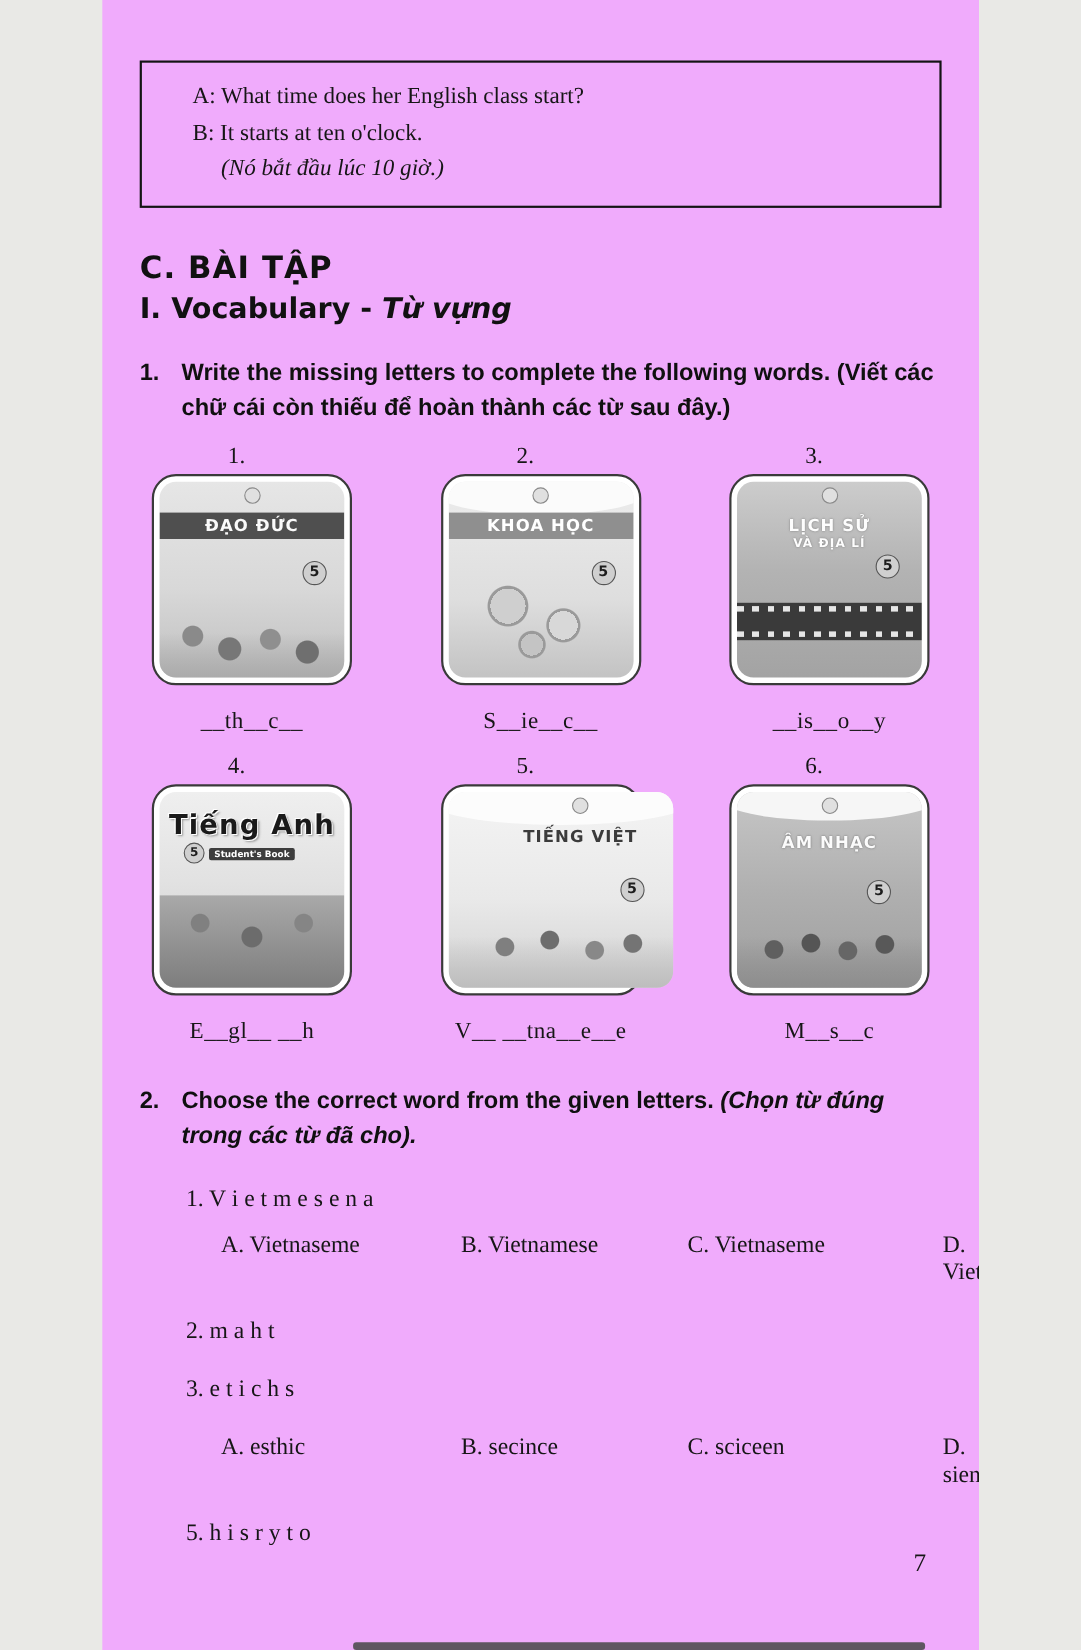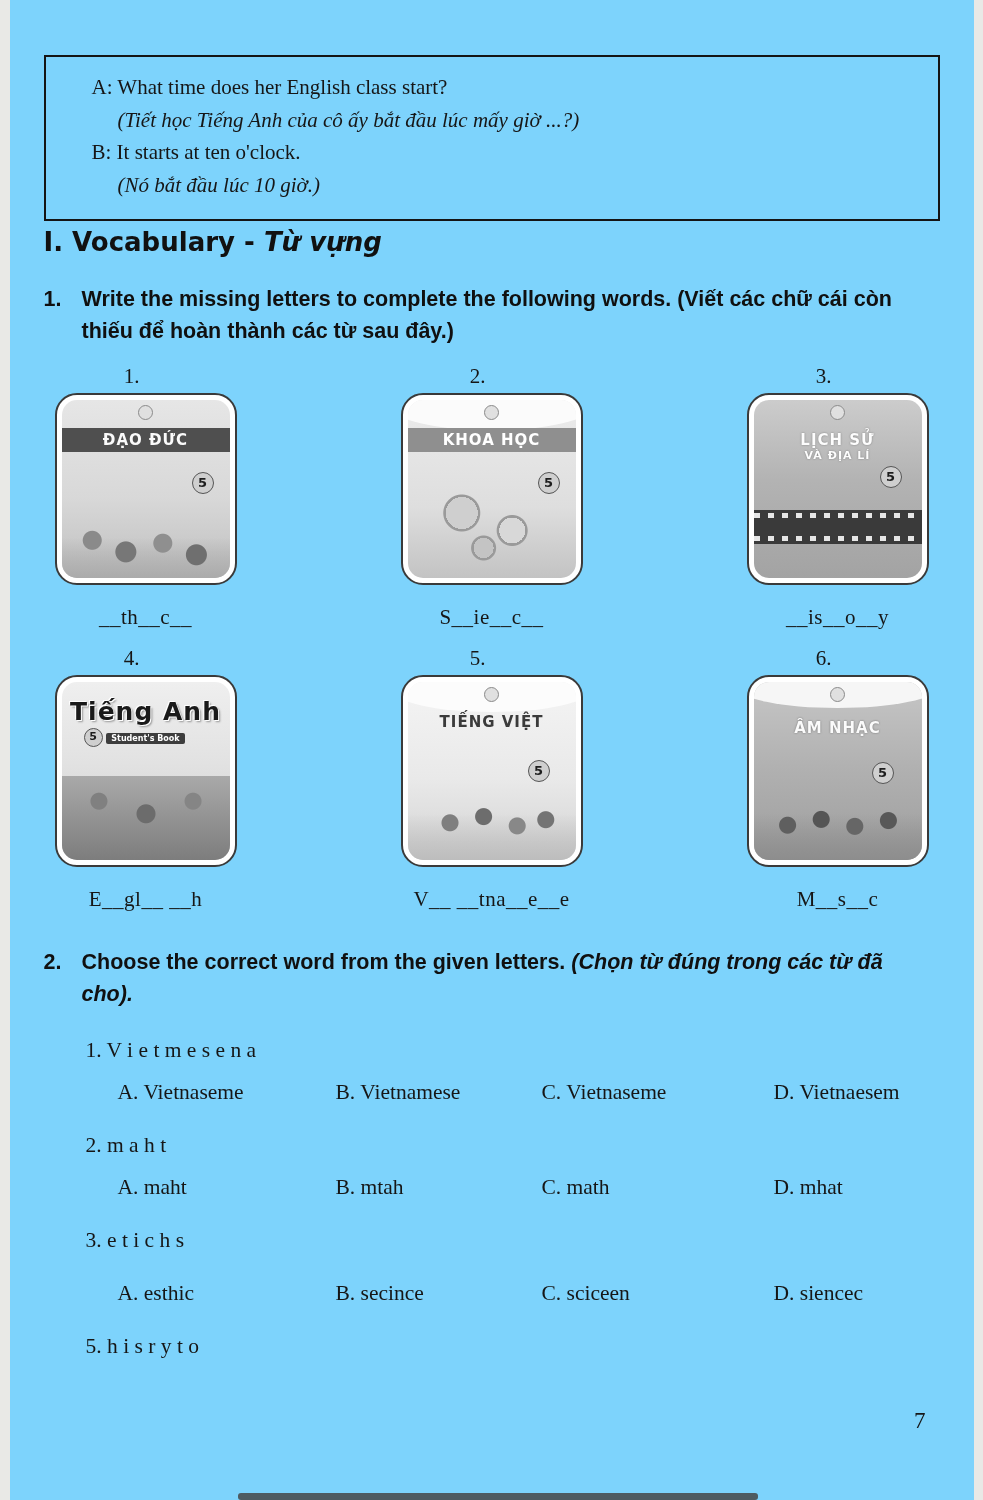--- a/index.html
+++ b/index.html
@@ -1,21 +1,21 @@
 <!DOCTYPE html>
 <html><head>
 <meta charset="utf-8">
 <style>
   html,body{margin:0;padding:0;}
   body{background:#e9e9e6;}
   .page{
     position:relative;
-    width:964px;height:1500px;
+    width:797px;height:1500px;
     margin:0 auto;
-    background:#7dd3fc;
+    background:#f0abfc;
     font-family:"Liberation Serif","DejaVu Serif",serif;
     color:#161616;
     overflow:hidden;
     box-sizing:border-box;
     padding:0 34px;
   }
   
   .dialog-box{
     margin-top:55px;
     border:2.5px solid #141414;
@@ -126,21 +126,21 @@
   .c4 .badge{left:22px;right:auto;top:46px;width:19px;height:19px;font-size:11px;line-height:16px;}
   .c4 .art::after{
     bottom:0;left:0;right:0;height:84px;
     background:
       radial-gradient(circle at 22% 30%, #808080 0 8px, transparent 9px),
       radial-gradient(circle at 50% 45%, #6c6c6c 0 9px, transparent 10px),
       radial-gradient(circle at 78% 30%, #858585 0 8px, transparent 9px),
       linear-gradient(180deg,#a9a9a9 0%,#7d7d7d 100%);
   }
   
-  .c5 .art{background:linear-gradient(180deg,#f4f4f4 0%,#e9e9e9 55%,#d2d2d2 100%);}
+  .c5 .art{background:linear-gradient(180deg,#f4f4f4 0%,#e9e9e9 55%,#d2d2d2 100%);padding-left:36px;}
   .c5 .art::before{top:-16px;left:-10%;width:120%;height:46px;background:#fcfcfc;border-radius:0 0 50% 50%;z-index:1;}
   .c5 .banner{background:transparent;color:#3b3b3b;}
   .c5 .badge{top:78px;right:26px;}
   .c5 .art::after{
     bottom:0;left:0;right:0;height:62px;
     background:
       radial-gradient(circle at 25% 40%, #7f7f7f 0 8px, transparent 9px),
       radial-gradient(circle at 45% 30%, #6d6d6d 0 8px, transparent 9px),
       radial-gradient(circle at 65% 45%, #888 0 8px, transparent 9px),
       radial-gradient(circle at 82% 35%, #747474 0 8px, transparent 9px),
@@ -173,25 +173,25 @@
   .page-num{position:absolute;right:48px;top:1408px;font-size:23px;}
   .scan-shadow{position:absolute;left:228px;bottom:0;width:520px;height:7px;background:#454545;border-radius:3px;opacity:.85;}
 </style>
 </head>
 <body>
 
 <div class="page">
 
   <div class="dialog-box">
     <div class="dlg-en">A: What time does her English class start?</div>
-    <div class="dlg-vi">(Tiết học Tiếng Anh của cô ấy bắt đầu lúc mấy giờ ...?)</div>
     <div class="dlg-en">B: It starts at ten o'clock.</div>
     <div class="dlg-vi">(Nó bắt đầu lúc 10 giờ.)</div>
   </div>
 
+  <div class="heading1">C. BÀI TẬP</div>
   <div class="heading2"><span>I. Vocabulary - </span><span class="it">Từ vựng</span></div>
 
   <div class="ex-prompt">
     <span class="ex-num">1.</span>
     <span class="ex-text">Write the missing letters to complete the following words. (Viết các chữ cái còn thiếu để hoàn thành các từ sau đây.)</span>
   </div>
 
   <div class="covers">
 
     <div class="cover-cell">
@@ -303,26 +303,20 @@
       <div class="q-options">
         <span>A. Vietnaseme</span>
         <span>B. Vietnamese</span>
         <span>C. Vietnaseme</span>
         <span>D. Vietnaesem</span>
       </div>
     </div>
 
     <div class="q">
       <div class="q-word">2. m a h t</div>
-      <div class="q-options">
-        <span>A. maht</span>
-        <span>B. mtah</span>
-        <span>C. math</span>
-        <span>D. mhat</span>
-      </div>
     </div>
 
     <div class="q">
       <div class="q-word">3. e t i c h s</div>
     </div>
 
     <div class="q">
       <div class="q-options">
         <span>A. esthic</span>
         <span>B. secince</span>

